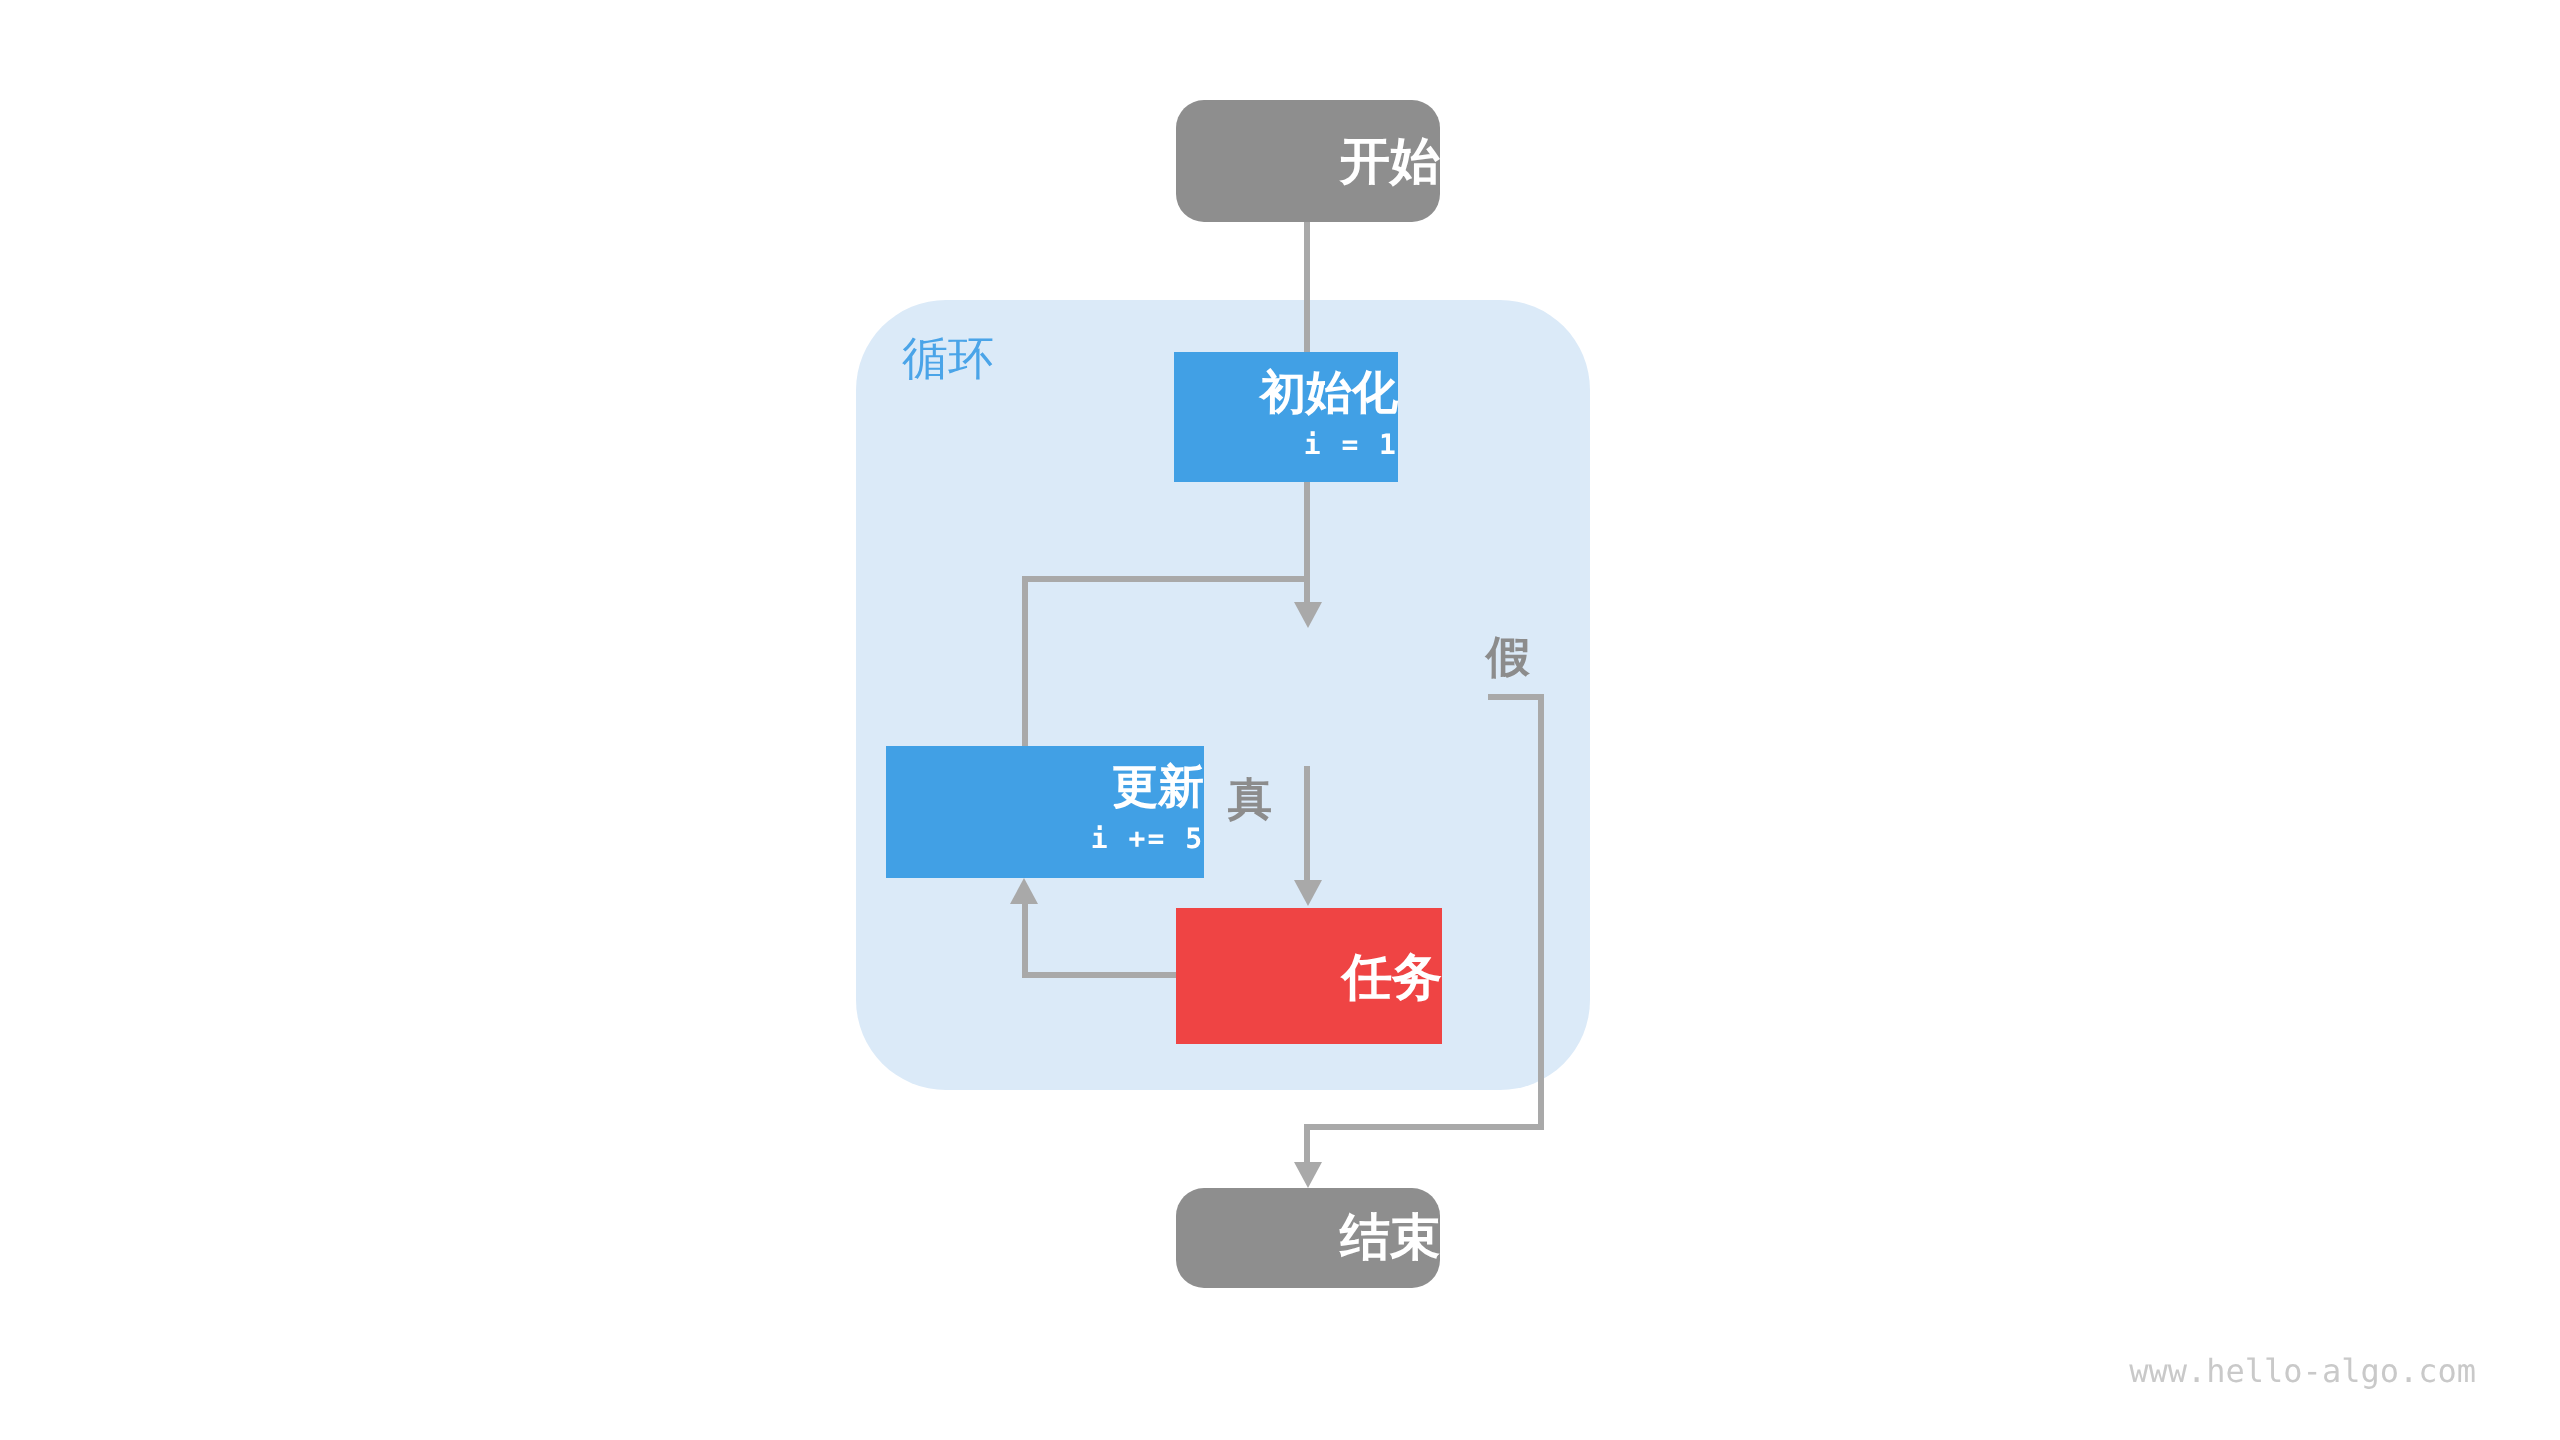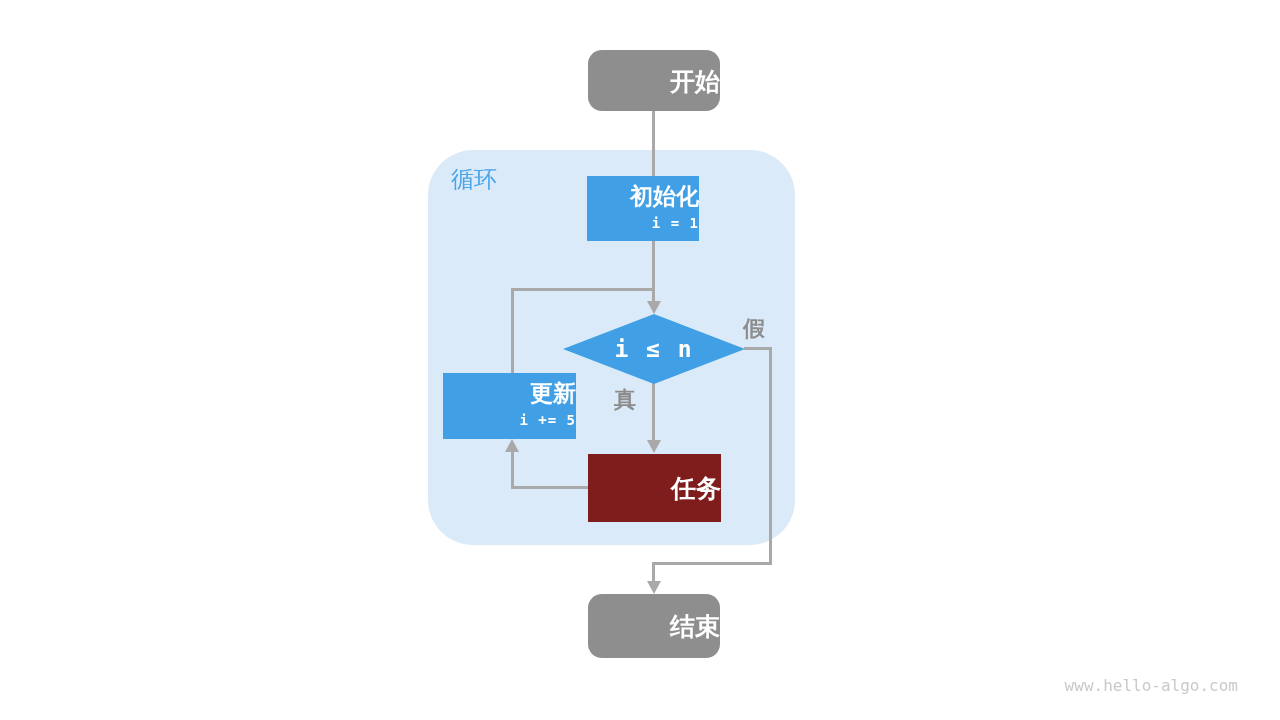--- a/index.html
+++ b/index.html
@@ -39,32 +39,32 @@
     text-align: center;
     z-index: 3;
   }
   .terminal {
     background: #8e8e8e;
     border-radius: 14px;
     font-size: 25px;
     font-weight: bold;
   }
   .start-node { left: 588px; top: 50px;  width: 132px; height: 61px; }
-  .end-node   { left: 588px; top: 594px; width: 132px; height: 64px; }
+  .end-node   { left: 588px; top: 594px; width: 132px; height: 50px; }
 
   .process {
     background: #41a0e5;
     font-weight: bold;
   }
   .init-box   { left: 587px; top: 176px; width: 112px; height: 65px; }
-  .update-box { left: 443px; top: 373px; width: 133px; height: 66px; }
+  .update-box { left: 443px; top: 373px; width: 159px; height: 66px; }
 
   .task-box {
     left: 588px; top: 454px; width: 133px; height: 68px;
-    background: #7f1d1d;
+    background: #ef4444;
     font-size: 25px;
     font-weight: bold;
   }
 
   .node .cn-line   { font-size: 23px; line-height: 28px; }
   .node .code-line {
     font-family: "DejaVu Sans Mono", monospace;
     font-size: 14px;
     font-weight: bold;
     line-height: 26px;
@@ -163,23 +163,20 @@
 
   <div class="node terminal start-node">
     <span class="cn-line" style="font-size:25px;">开始</span>
   </div>
 
   <div class="node process init-box">
     <span class="cn-line">初始化</span>
     <span class="code-line">i = 1</span>
   </div>
 
-  <div class="diamond">
-    <span>i ≤ n</span>
-  </div>
 
   <div class="node process update-box">
     <span class="cn-line">更新</span>
     <span class="code-line">i += 5</span>
   </div>
 
   <div class="node task-box">
     <span>任务</span>
   </div>
 

